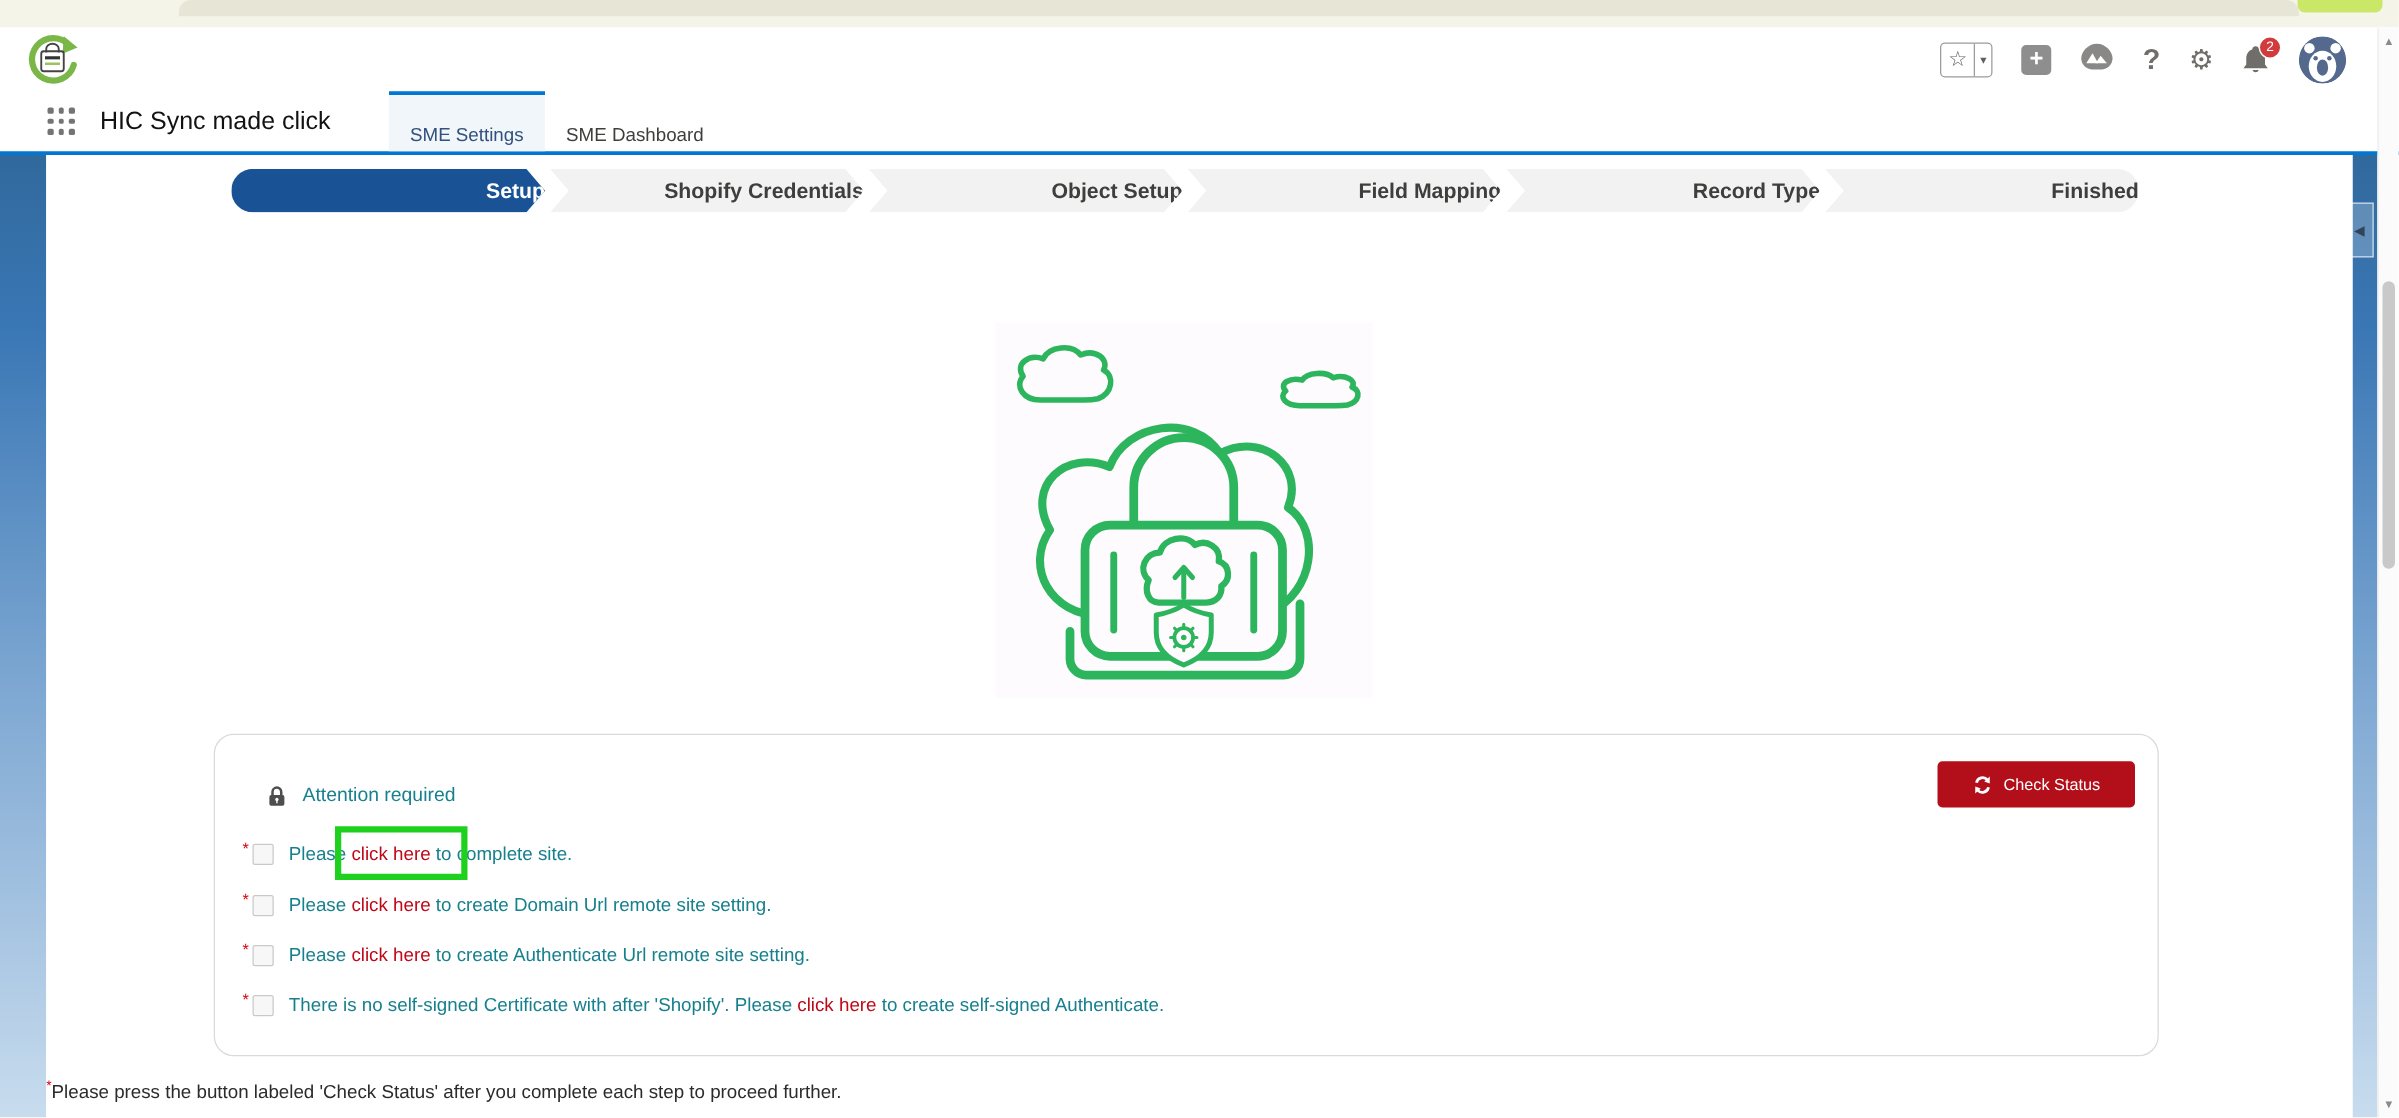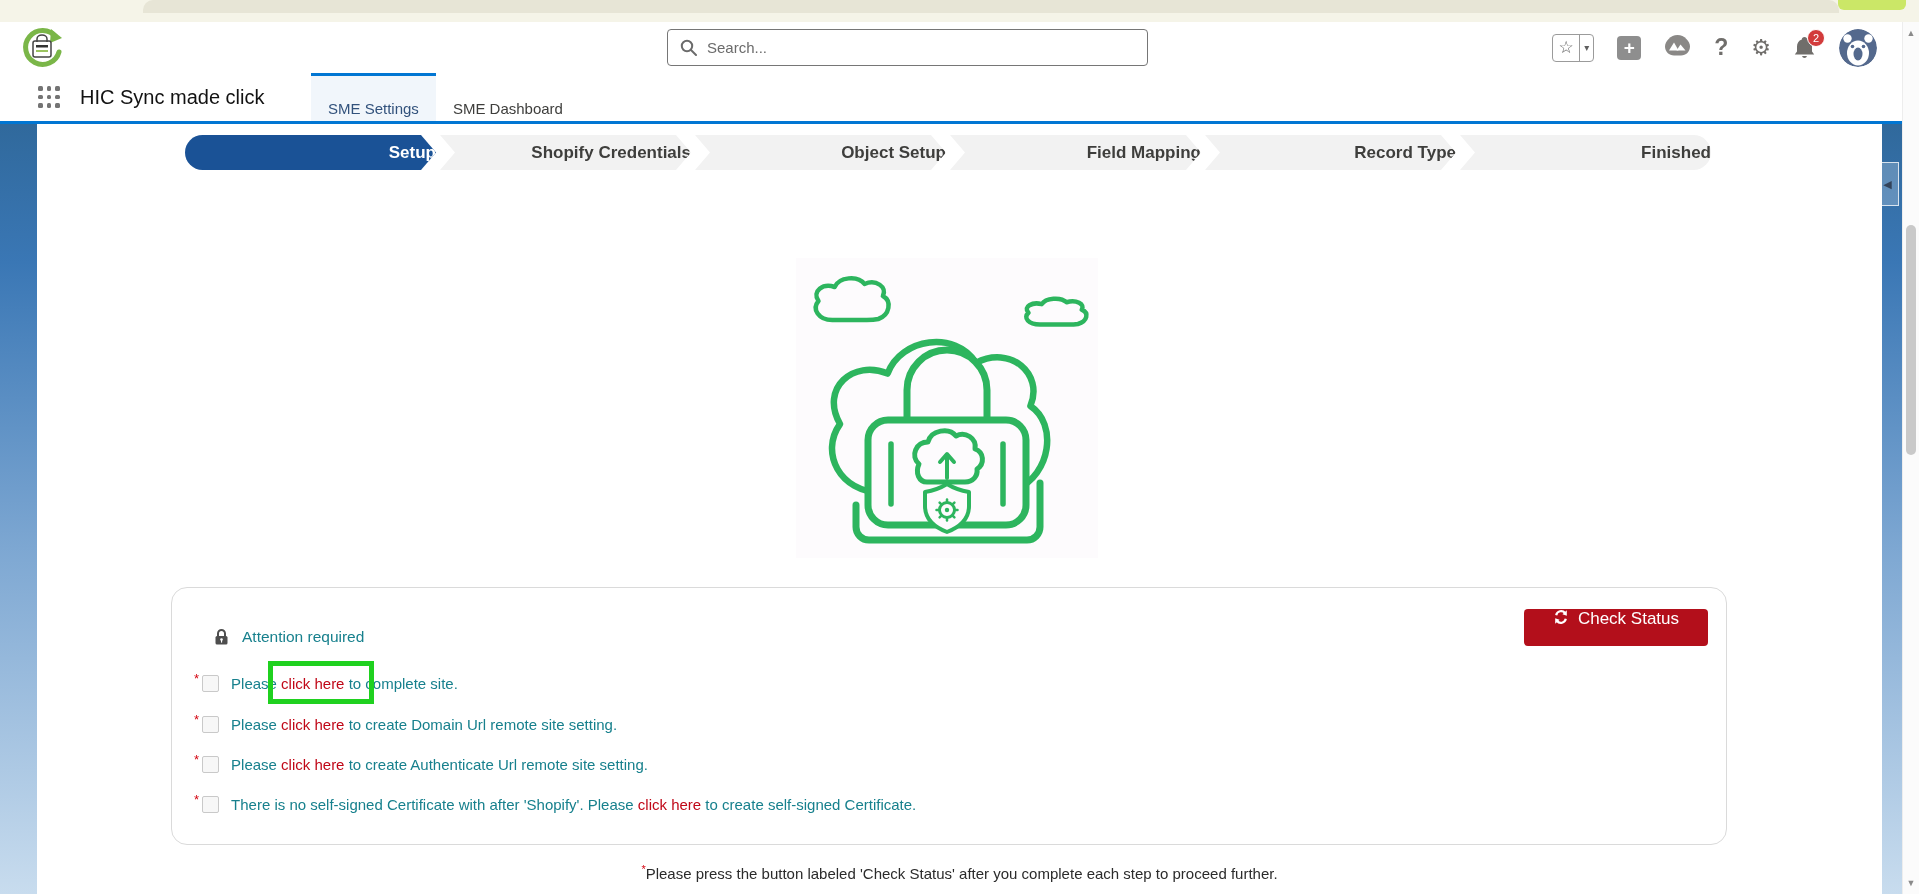--- a/index.html
+++ b/index.html
@@ -52,30 +52,30 @@
   
   .collapse-handle { position:absolute; left:1876px; top:38px; width:23px; height:44px; background:rgba(255,255,255,.22); border:1px solid rgba(255,255,255,.75); border-radius:5px 0 0 5px; display:flex; align-items:center; justify-content:center; font-size:11px; color:#33435a; }
 
   
   .illustration { position:absolute; left:759px; top:134px; width:302px; height:300px; background:#fdfbfd; }
 
   
   .panel { position:absolute; left:134px; top:463px; width:1556px; height:258px; border:1px solid #dadada; border-radius:16px; background:#fff; }
   .panel-title { position:absolute; left:42px; top:40px; display:flex; align-items:center; gap:13px; }
   .panel-title span { color:#17808d; font-size:15.5px; }
-  .check-btn { position:absolute; right:18px; top:21px; width:184px; height:37px; background:#b30f1b; border:none; border-radius:4px; color:#fff; font-size:17px; display:flex; align-items:flex-start; justify-content:center; gap:9px; font-family:"Liberation Sans",sans-serif; }
+  .check-btn { position:absolute; right:18px; top:21px; width:158px; height:37px; background:#b30f1b; border:none; border-radius:4px; color:#fff; font-size:13px; display:flex; align-items:center; justify-content:center; gap:9px; font-family:"Liberation Sans",sans-serif; }
   .row { position:absolute; left:22px; height:22px; display:flex; align-items:center; font-size:15px; }
   .row .ast, .req-mark { color:#d40511; font-size:13px; margin-right:3px; align-self:flex-start; line-height:10px; padding-top:2px; }
   .row .cbx { width:17px; height:17px; border:1px solid #c9c9c9; background:#f7f7f7; border-radius:2px; margin-right:12px; }
   .row .txt { color:#17808d; }
   .row .link { color:#c00717; cursor:pointer; }
   .hl-rect { position:absolute; left:96px; top:73px; width:106px; height:43px; border:5px solid #1fd11f; background:transparent; }
 
   
-  .footer-note { position:absolute; left:0; top:739px; width:1845px; text-align:center; font-size:15px; color:#2b2b2b; }
+  .footer-note { position:absolute; left:0; top:739px; width:1845px; font-size:15px; color:#2b2b2b; }
   .footer-note sup { color:#d40511; font-size:11px; }
 
   
   .scrollbar { position:absolute; right:0; top:22px; width:17px; height:872px; background:#fbfbfb; border-left:1px solid #ededed; }
   .sb-arrow { position:absolute; left:0; width:16px; text-align:center; font-size:9px; color:#8a8a8a; }
   .sb-up { top:6px; } .sb-down { bottom:6px; }
   .sb-thumb { position:absolute; left:3px; top:203px; width:10px; height:230px; background:#c9c9c9; border-radius:6px; }
 </style>
 </head>
 <body>
@@ -88,27 +88,20 @@
 <div class="global-header">
   <div class="logo">
     <svg width="44" height="46" viewBox="0 0 44 46">
       <path d="M36 12 A17 17 0 1 0 39 27" fill="none" stroke="#7ab648" stroke-width="5" stroke-linecap="round"></path>
       <polygon points="31,4 42,13 30,18" fill="#7ab648"></polygon>
       <rect x="13" y="16" width="18" height="16" rx="2" fill="#fff" stroke="#444" stroke-width="1.5"></rect>
       <path d="M17 17 v-3 a5 4 0 0 1 10 0 v3" fill="none" stroke="#444" stroke-width="1.5"></path>
       <rect x="16" y="20" width="12" height="2.5" fill="#333"></rect>
       <rect x="16" y="25" width="12" height="2" fill="#9bc360"></rect>
     </svg>
-  </div>
-  <div class="search-box">
-    <svg width="17" height="17" viewBox="0 0 17 17">
-      <circle cx="7" cy="7" r="5.2" fill="none" stroke="#6b6b6b" stroke-width="2"></circle>
-      <line x1="11" y1="11" x2="16" y2="16" stroke="#6b6b6b" stroke-width="2" stroke-linecap="round"></line>
-    </svg>
-    <span class="placeholder">Search...</span>
   </div>
   <div class="header-icons">
     <div class="fav-group">
       <div class="fav-star">☆</div>
       <div class="fav-caret">▾</div>
     </div>
     <div class="plus-btn">+</div>
     <div>
       <svg width="27" height="23" viewBox="0 0 27 23">
         <path d="M13.5 1 C6.5 1 1 7.5 1 12.5 C1 17.5 5 21.5 10 21.5 h7 c5 0 9-4 9-9 C26 7.5 20.5 1 13.5 1 z" fill="#8a8886"></path>
@@ -256,21 +249,21 @@
         <span class="txt"><span>Please </span><span class="link">click here</span><span> to create Domain Url remote site setting.</span></span>
       </div>
       <div class="row" style="top:165px">
         <span class="ast">*</span>
         <span class="cbx"></span>
         <span class="txt"><span>Please </span><span class="link">click here</span><span> to create Authenticate Url remote site setting.</span></span>
       </div>
       <div class="row" style="top:205px">
         <span class="ast">*</span>
         <span class="cbx"></span>
-        <span class="txt"><span>There is no self-signed Certificate with after 'Shopify'. Please </span><span class="link">click here</span><span> to create self-signed Certificate.</span></span>
+        <span class="txt"><span>There is no self-signed Certificate with after 'Shopify'. Please </span><span class="link">click here</span><span> to create self-signed Authenticate.</span></span>
       </div>
 
       <div class="hl-rect"></div>
     </div>
 
     <div class="footer-note"><sup>*</sup><span>Please press the button labeled 'Check Status' after you complete each step to proceed further.</span></div>
   </div>
 
   <div class="collapse-handle">
       <span>◀</span>

